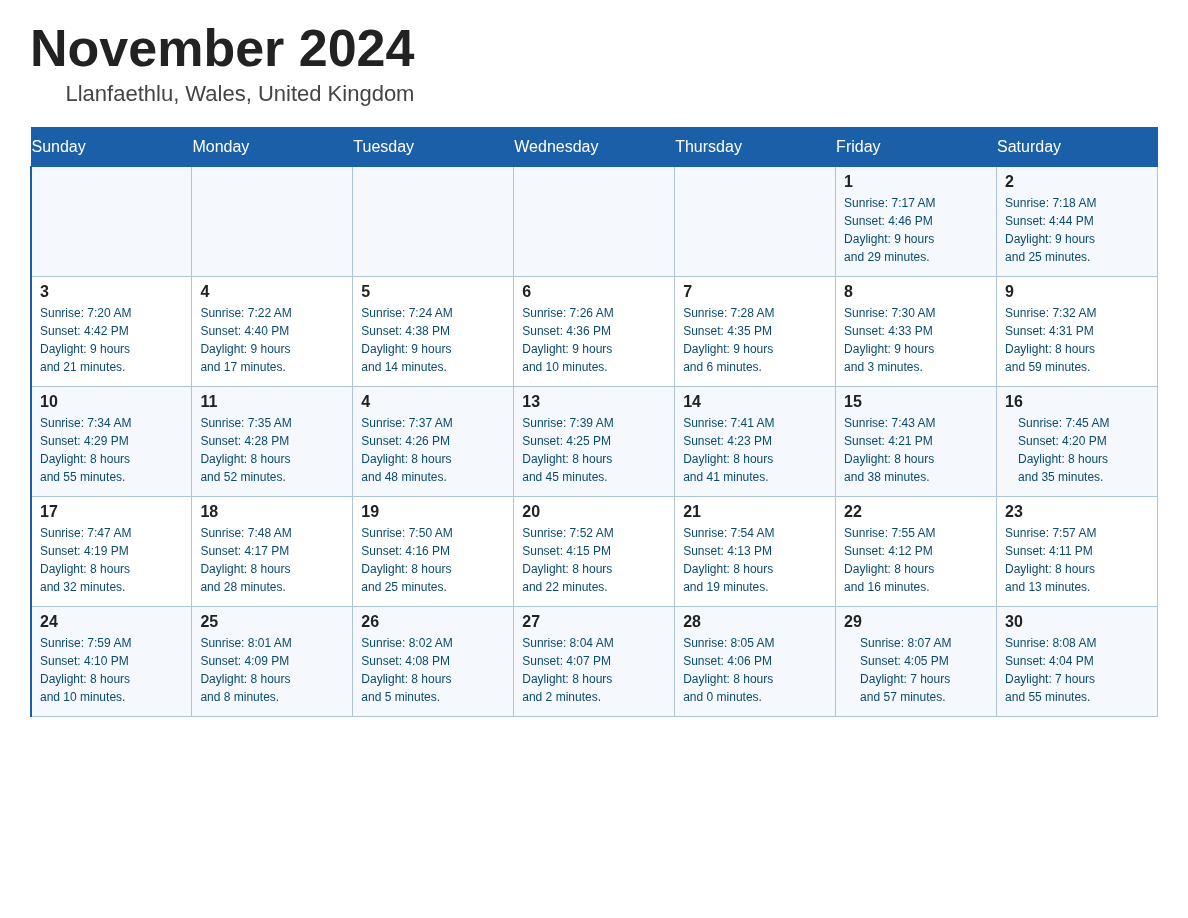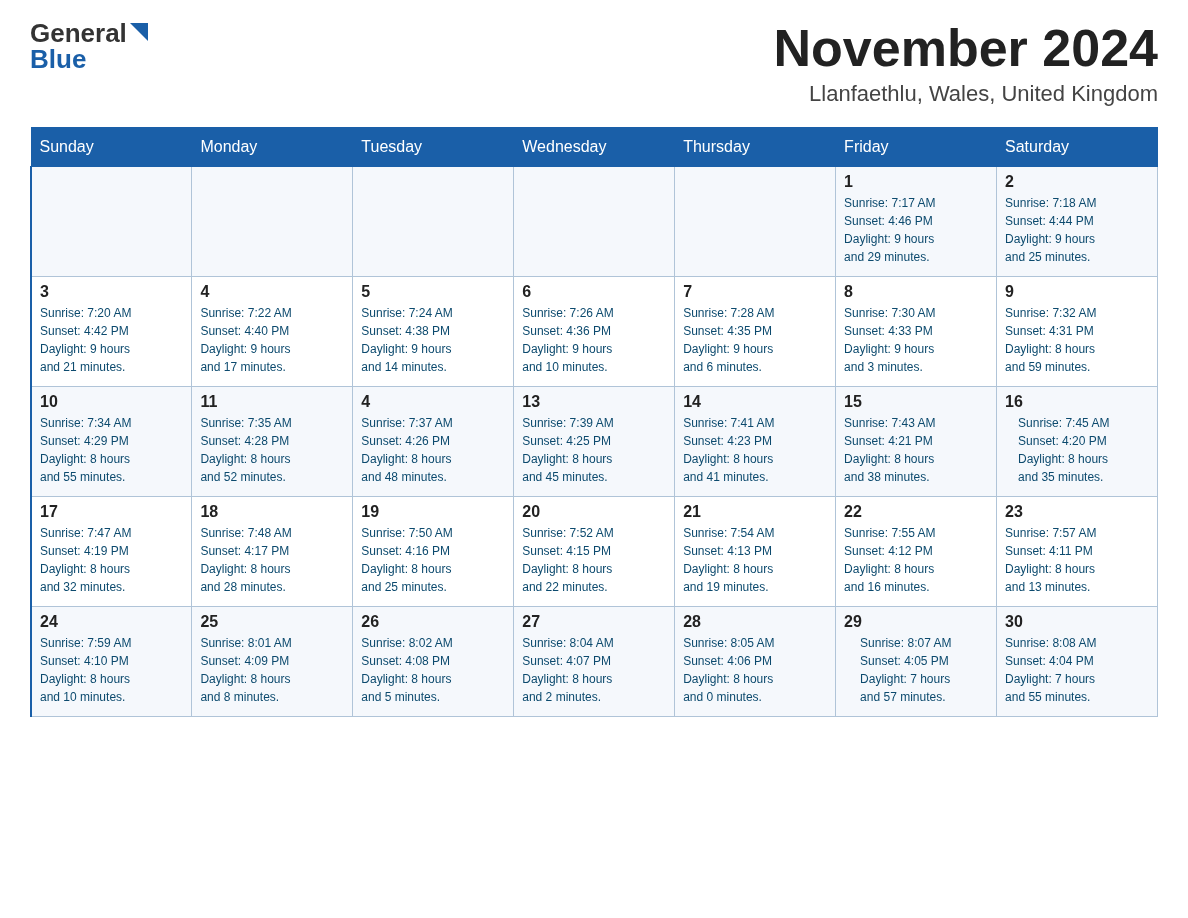--- a/index.html
+++ b/index.html
@@ -52,21 +52,21 @@
       margin-top: 4px;
     }
     table {
       width: 100%;
       border-collapse: collapse;
       table-layout: fixed;
     }
     thead th {
       background-color: #1a5fa8;
       color: #fff;
-      padding: 10px 8px;
+      padding: 10px 0;
       font-size: 16px;
       font-weight: normal;
       text-align: left;
       border: 1px solid #1a5fa8;
     }
     tbody td {
       vertical-align: top;
       border: 1px solid #b0c4d8;
       padding: 6px 8px;
       height: 110px;
@@ -96,35 +96,20 @@
       border-left: 2px solid #1a5fa8;
     }
     .empty-cell {
       background: #f5f8fc !important;
     }
   </style>
 </head>
 <body>
 
 <div class="header">
-  <div class="logo">
-    <div>
-      <div style="display:flex; align-items:center;">
-        <span class="logo-text-general">General</span>
-        <span style="display:inline-block; margin-left:3px; margin-top:2px;">
-          <svg width="18" height="18" viewBox="0 0 18 18">
-            <polygon points="0,0 18,0 18,18" fill="#1a5fa8"></polygon>
-          </svg>
-        </span>
-      </div>
-      <div class="logo-line2">
-        <span class="logo-blue">Blue</span>
-      </div>
-    </div>
-  </div>
   <div class="title-area">
     <div class="month-title">November 2024</div>
     <div class="location">Llanfaethlu, Wales, United Kingdom</div>
   </div>
 </div>
 
 <table>
   <thead>
     <tr>
       <th>Sunday</th>

